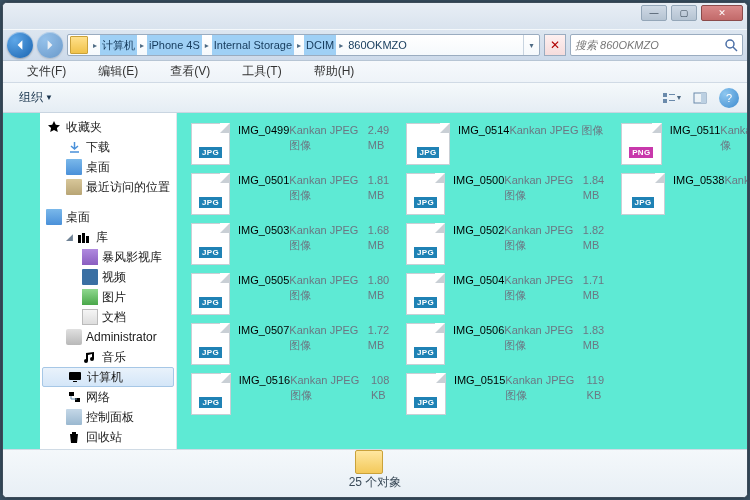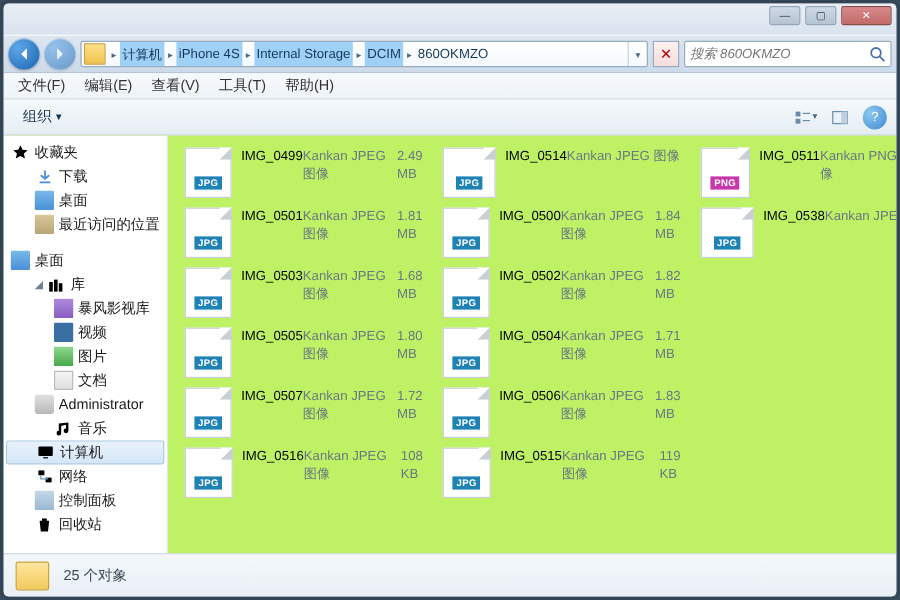--- a/index.html
+++ b/index.html
@@ -20,31 +20,31 @@
 .crumb.hl { background: #9fd0f5; }
 .chev { width: 10px; display: flex; align-items: center; justify-content: center; color: #4d6a84; font-size: 8px; height: 100%; }
 .addr-drop { width: 16px; display: flex; align-items: center; justify-content: center; color: #4d6a84; font-size: 8px; margin-left: auto; border-left: 1px solid #c8d4e0; height: 100%; }
 .refreshx { width: 22px; height: 22px; border: 1px solid #9aacc0; background: #f2f6fa; display: flex; align-items: center; justify-content: center; font-size: 12px; color: #4d6a84; }
 .refreshx.hot { color: #b00000; background: linear-gradient(#fef0f0,#f5dcdc); }
 .searchbox { width: 173px; height: 22px; border: 1px solid #9aacc0; border-radius: 2px; background: #fff; display: flex; align-items: center; padding: 0 4px; }
 .searchbox input { border: none; outline: none; width: 100%; font-size: 11px; font-style: italic; color: #7a8a99; background: transparent; }
 .searchbox .mag { width: 14px; height: 14px; }
 .searchbox .mag svg { width: 14px; height: 14px; stroke: #4b6fa6; fill: none; stroke-width: 1.5; }
 
-.menubar { height: 22px; background: linear-gradient(#f6f9fc,#eef3f8); display: flex; align-items: center; padding: 0 6px; gap: 4px; font-size: 12px; color: #333; border-bottom: 1px solid #d0dae5; }
+.menubar { height: 22px; background: linear-gradient(#f6f9fc,#eef3f8); display: flex; align-items: center; padding: 0 18px; gap: 20px; font-size: 12px; color: #333; border-bottom: 1px solid #d0dae5; }
 .menuitem { padding: 2px 6px; cursor: default; }
 
 .toolbar { height: 30px; background: linear-gradient(#f5f9fb,#e5edf4); display: flex; align-items: center; padding: 0 8px; font-size: 12px; color: #19344d; border-bottom: 1px solid #c9d5e1; }
 .toolbar .orgbtn { display: flex; align-items: center; gap: 2px; padding: 2px 8px; cursor: default; }
 .toolbar .spacer { flex: 1; }
 .viewbtn { width: 26px; height: 22px; display: flex; align-items: center; justify-content: center; margin-left: 2px; }
 .viewbtn svg { width: 14px; height: 14px; }
 .helpbtn { width: 20px; height: 20px; border-radius: 50%; background: radial-gradient(circle at 30% 30%,#8ec7f0,#3d8bcf); color: #fff; display: flex; align-items: center; justify-content: center; font-size: 11px; margin-left: 6px; }
 
-.body { flex: 1; display: flex; overflow: hidden; background: #bef264; }
+.body { flex: 1; display: flex; overflow: hidden; background: #5eead4; padding-left: 37px; }
 .sidebar { width: 137px; border-right: 1px solid #e0e6ec; overflow: hidden; background: #fff; padding-top: 4px; }
 .tree { font-size: 12px; color: #1a1a1a; }
 .tree .grp { margin-bottom: 10px; }
 .tree .node { display: flex; align-items: center; height: 20px; padding-left: 6px; white-space: nowrap; cursor: default; }
 .tree .node.child { padding-left: 26px; }
 .tree .node.child2 { padding-left: 42px; }
 .tree .node.selected { background: linear-gradient(#e9f2fb,#d4e6f8); border: 1px solid #a6c7e6; border-radius: 2px; margin: 0 2px; padding-left: 24px; }
 .tree .exp { width: 10px; font-size: 9px; color: #6f8295; }
 .tree .ic { width: 16px; height: 16px; margin-right: 4px; display: flex; align-items: center; justify-content: center; }
 .ic-desk { background: linear-gradient(#7ab8ea,#4a90d9); border-radius: 1px; width: 14px; height: 10px; }
@@ -61,21 +61,21 @@
 .fileicon { width: 44px; height: 42px; margin-right: 8px; background: #fff; border: 1px solid #c9cfd5; position: relative; display: flex; align-items: flex-end; justify-content: center; }
 .fileicon::before { content: ''; position: absolute; right: -1px; top: -1px; width: 10px; height: 10px; background: linear-gradient(135deg,#fff 48%,#c9cfd5 52%); }
 .fileicon .badge { font-size: 8px; font-weight: bold; color: #fff; padding: 1px 3px; margin-bottom: 6px; letter-spacing: 0.3px; }
 .badge.jpg { background: #1f82b5; }
 .badge.png { background: #c838ab; }
 .fileinfo { display: flex; flex-direction: row; font-size: 11px; line-height: 1.35; }
 .fileinfo .name { color: #000; }
 .fileinfo .type { color: #6b7783; }
 .fileinfo .size { color: #6b7783; }
 
-.statusbar { height: 36px; background: linear-gradient(#f4f8fb,#e8eff5); border-top: 1px solid #d0dbe5; display: flex; align-items: center; padding: 0 10px; font-size: 12px; color: #3a4a58; }
+.statusbar { height: 48px; background: linear-gradient(#f4f8fb,#e8eff5); border-top: 1px solid #d0dbe5; display: flex; align-items: center; padding: 0 10px; font-size: 12px; color: #3a4a58; flex-direction: column; }
 .statusbar .sicon { width: 28px; height: 24px; background: linear-gradient(#ffe7a0,#f3c95b); border: 1px solid #caa23a; border-radius: 2px; margin-right: 12px; }
 </style>
 </head>
 <body>
 
 <div class="window">
 
   <div class="titlebar">
     <div class="winbtns">
       <div class="winbtn">—</div>

